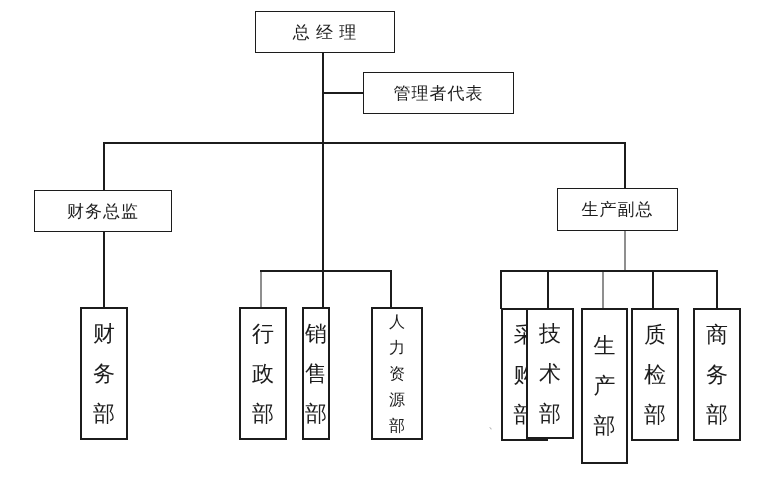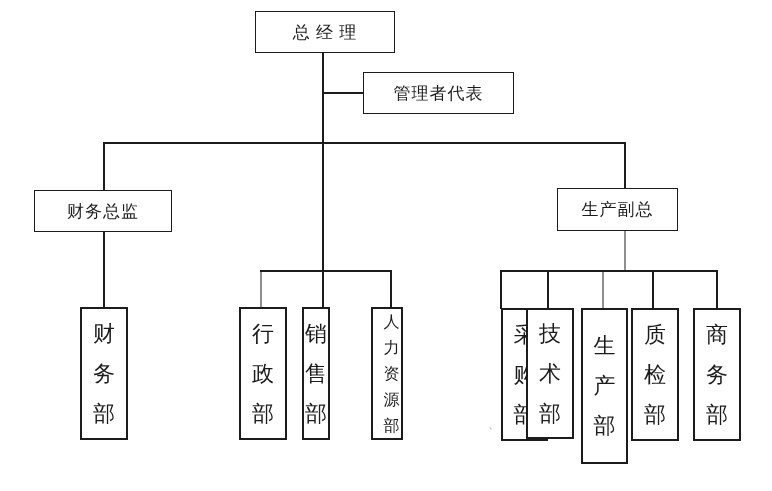--- a/index.html
+++ b/index.html
@@ -97,21 +97,21 @@
   </div>
 
   <div class="node v3" style="left:239px; top:307px; width:48px; height:133px;">
     <span class="vlabel">行政部</span>
   </div>
 
   <div class="node v3" style="left:302px; top:307px; width:28px; height:133px;">
     <span class="vlabel">销售部</span>
   </div>
 
-  <div class="node v5" style="left:371px; top:307px; width:32px; height:133px;justify-content:flex-end;">
+  <div class="node v5" style="left:371px; top:307px; width:52px; height:133px;">
     <span class="vlabel">人力资源部</span>
   </div>
 
   <div class="node v3" style="left:479px; top:308px; width:47px; height:133px;margin-left:22px;">
     <span class="vlabel">采购部</span>
   </div>
 
   <div class="node v3" style="left:526px; top:308px; width:48px; height:131px;">
     <span class="vlabel">技术部</span>
   </div>

